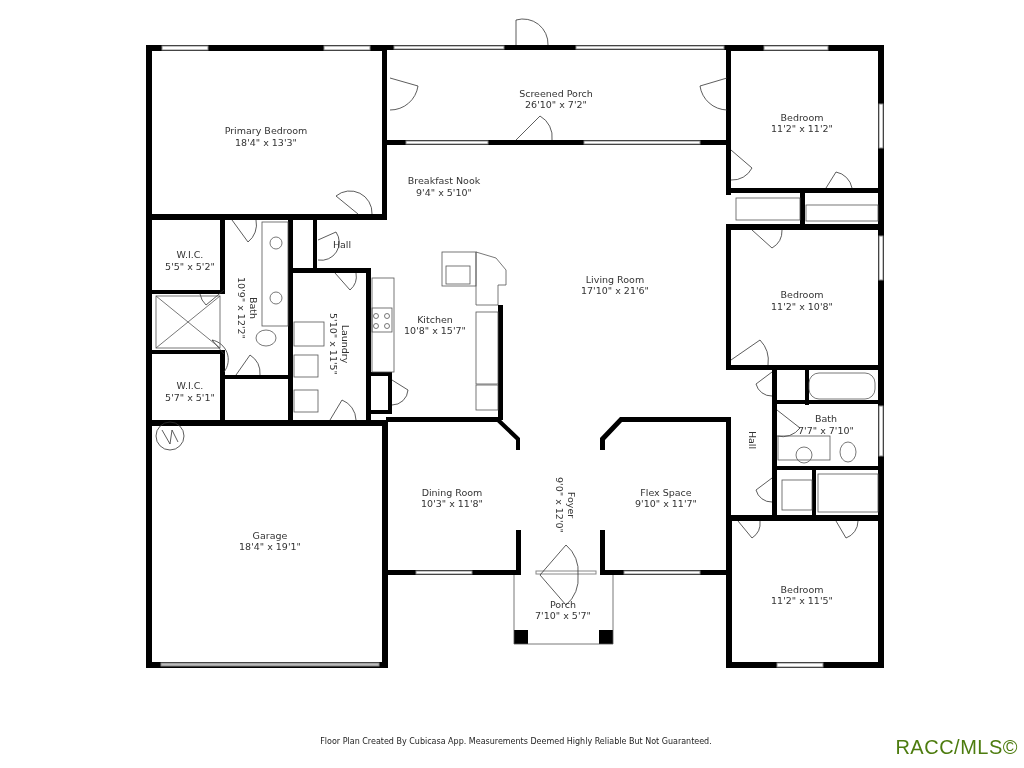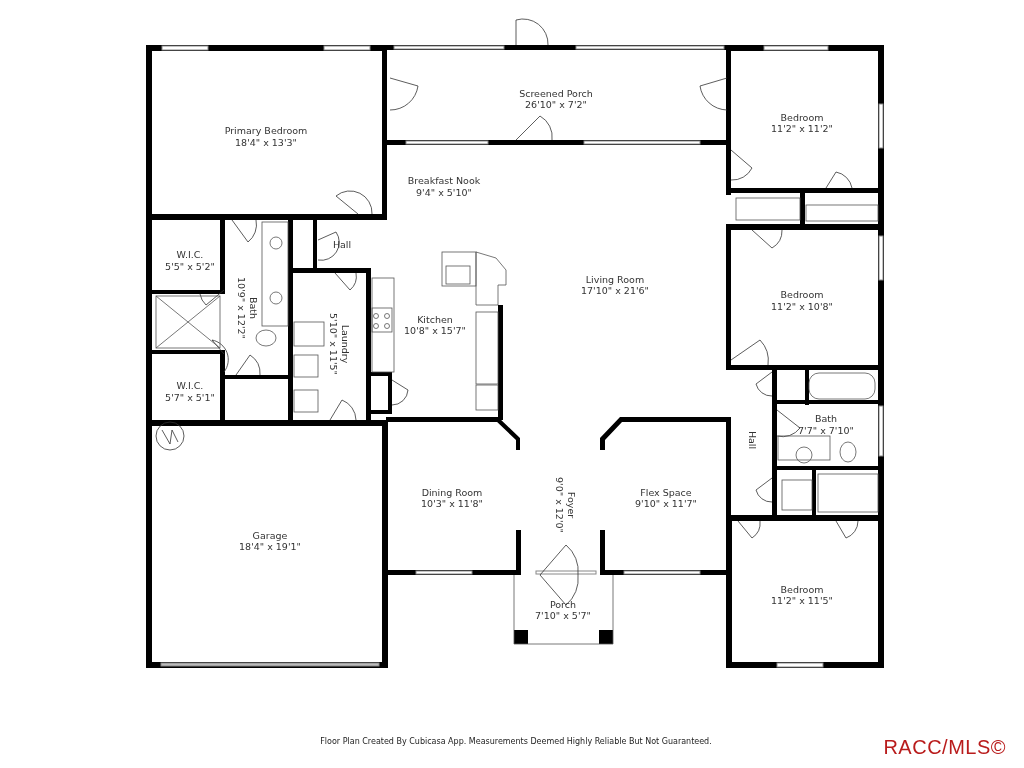--- a/index.html
+++ b/index.html
@@ -2,22 +2,22 @@
 <html><head>
 <meta charset="utf-8">
 <style>
   html, body { margin: 0; padding: 0; background: #ffffff; }
   body { width: 1024px; height: 768px; position: relative; overflow: hidden;
          font-family: "DejaVu Sans", sans-serif; }
   #plan { position: absolute; left: 0; top: 0; }
   .room-label { font-family: "DejaVu Sans", sans-serif; font-size: 9.5px; fill: #333; text-anchor: middle; }
   .footer-note { position: absolute; left: 4px; width: 1024px; top: 737px; text-align: center;
                  font-family: "DejaVu Sans", sans-serif; font-size: 8px; color: #222; }
-  .watermark { position: absolute; right: 18px; top: 736px; font-family: "Liberation Sans", sans-serif;
-               font-size: 20px; color: #b91c1c; letter-spacing: 0.5px; }
+  .watermark { position: absolute; right: 6px; top: 736px; font-family: "Liberation Sans", sans-serif;
+               font-size: 20px; color: #4d7c0f; letter-spacing: 0.5px; }
 </style>
 </head>
 <body>
 
 <svg id="plan" width="1024" height="768" viewBox="0 0 1024 768" xmlns="http://www.w3.org/2000/svg">
 
   <g fill="#000">
 
     <rect x="146" y="45" width="240" height="6"></rect>
     <rect x="146" y="45" width="6" height="623"></rect>

